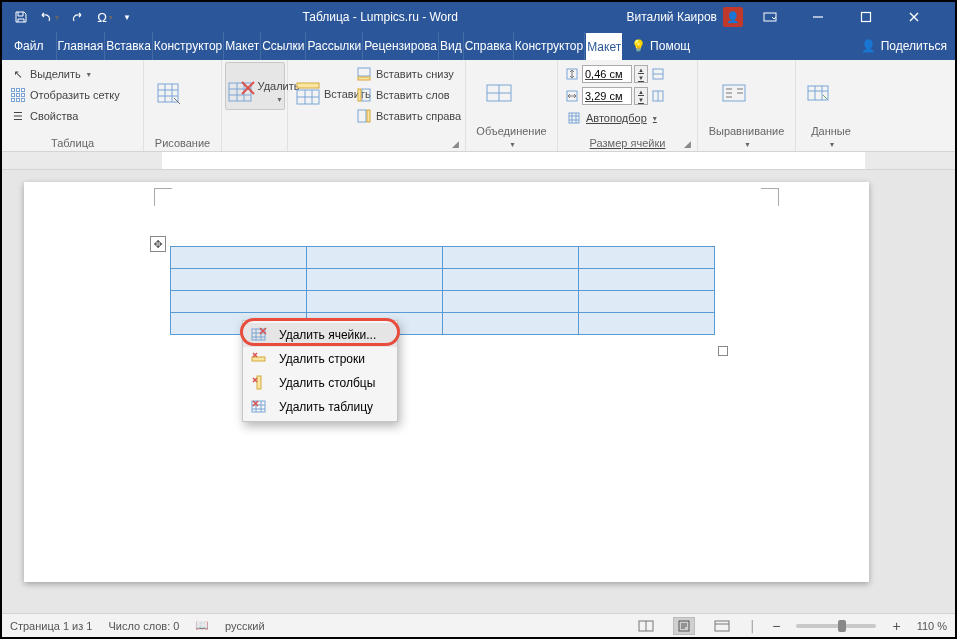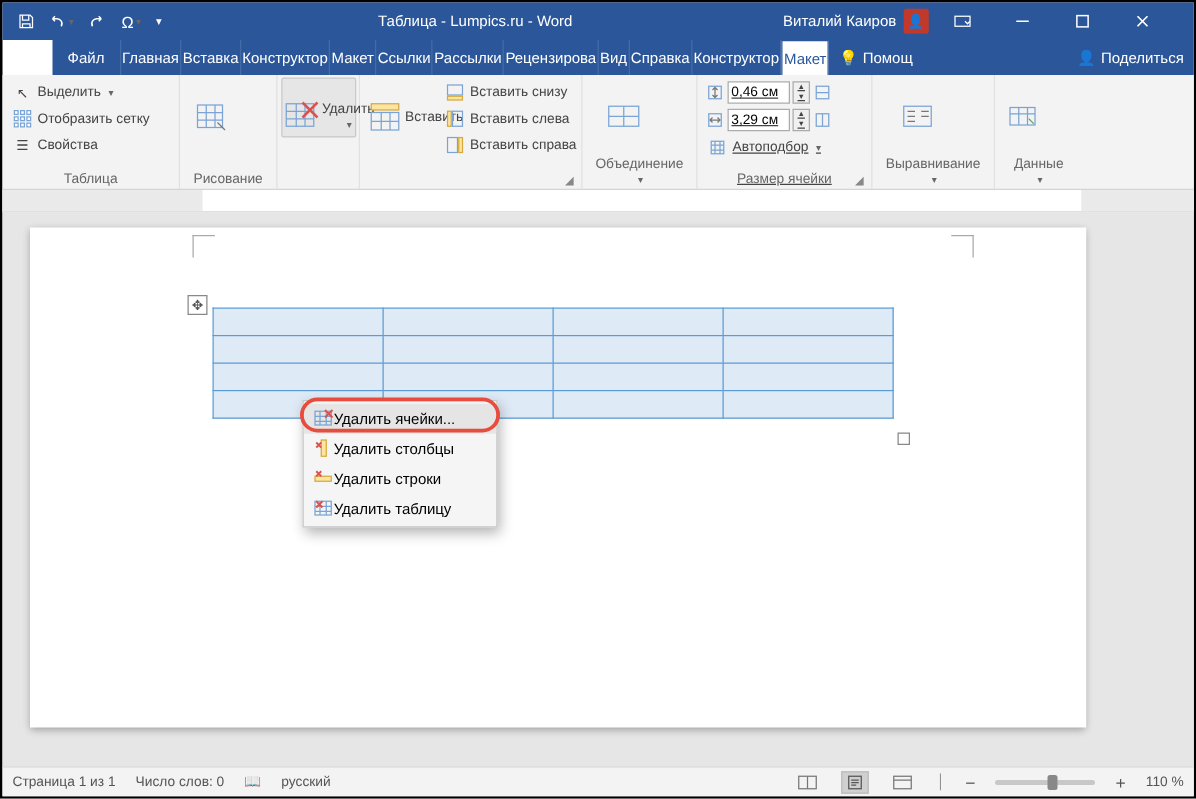--- a/index.html
+++ b/index.html
@@ -7,21 +7,21 @@
 .window { width: 957px; height: 639px; border: 2px solid #000; display: flex; flex-direction: column; background:#fff;}
 .titlebar { height: 30px; background: #2b579a; color: #fff; display: flex; align-items: center; font-size: 12px; }
 .titlebar .qat { display: flex; align-items: center; padding-left: 6px; gap: 2px; }
 .qat-btn { width: 26px; height: 26px; display:flex; align-items:center; justify-content:center; color:#fff; }
 .qat-btn svg { stroke:#fff; fill:none; }
 .titlebar .title { flex: 1; text-align: center; }
 .titlebar .user { display:flex; align-items:center; gap:6px; padding-right:20px;}
 .win-btn { width:42px; height:30px; display:flex; align-items:center; justify-content:center; color:#fff; }
 .win-btn svg { stroke:#fff; fill:none; }
 .avatar { width:20px; height:20px; background:#c0392b; border-radius:2px; display:flex; align-items:center; justify-content:center; font-size:11px;}
-.menubar { height: 28px; background:#2b579a; color:#fff; display:flex; align-items:stretch; font-size:12px;margin-left:40px; }
+.menubar { height: 28px; background:#2b579a; color:#fff; display:flex; align-items:stretch; font-size:12px; }
 .menubar .tab { padding: 0 1px; display:flex; align-items:center; border-right:1px solid rgba(255,255,255,0.12); white-space:nowrap; cursor:default;}
 .menubar .tab.file { padding: 0 12px;}
 .menubar .tab.active { background:#fff; color:#2b579a; border:1px solid #2b579a; border-bottom:none;}
 .menubar .spacer { flex:1;}
 .menubar .right-item { display:flex; align-items:center; gap:4px; padding:0 8px;}
 .ribbon { height: 92px; background: #f3f3f3; border-bottom:1px solid #d4d4d4; display:flex; position:relative; font-size:11px; color:#444;}
 .group { border-right:1px solid #e1e1e1; padding: 4px 6px 2px 6px; display:flex; flex-direction:column; }
 .group-body { flex:1; display:flex; align-items:flex-start; gap:4px;}
 .group-label { text-align:center; font-size:11px; color:#666; padding-top:2px; position:relative;}
 .group-label .launcher { position:absolute; right:0; bottom:0; font-size:9px; color:#888;}
@@ -47,21 +47,21 @@
 .resize-handle { position:absolute; left:694px; top:164px; width:10px; height:10px; border:1px solid #888; background:#fff;}
 .tbl { position:absolute; left:146px; top:64px; border-collapse:collapse;}
 .tbl td { border:1px solid #5b9bd5; background:#deeaf6; width:136px; height:22px;}
 .statusbar { height:24px; background:#f3f3f3; border-top:1px solid #d4d4d4; display:flex; align-items:center; font-size:11px; color:#555; padding:0 8px; gap:16px;}
 .statusbar .spacer{flex:1;}
 .statusbar .viewbtn { width:22px; height:18px; display:flex; align-items:center; justify-content:center; border:1px solid transparent;}
 .statusbar .viewbtn.active { background:#d0d0d0; border-color:#bbb;}
 .zoom-slider { width:80px; height:4px; background:#c8c8c8; position:relative; border-radius:2px;}
 .zoom-slider .thumb { position:absolute; left:42px; top:-4px; width:8px; height:12px; background:#888; border-radius:2px;}
 .dropdown { position:absolute; left:240px; top:150px; width:156px; background:#f5f5f5; border:1px solid #c6c6c6; box-shadow:2px 4px 10px rgba(0,0,0,0.3); z-index:50; font-size:12px; padding:2px 0;}
-.dropdown .ditem { display:flex; align-items:center; gap:0; height:24px; padding:0 8px;}
+.dropdown .ditem { display:flex; align-items:center; gap:12px; height:24px; padding:0 8px;}
 .dropdown .ditem.hover { background:#e5e5e5;}
 .dropdown .dicon { width:16px; height:16px; display:flex; align-items:center; justify-content:center;}
 .highlight-oval { position:absolute; left:238px; top:148px; width:160px; height:28px; border:3px solid #e74c3c; border-radius:14px; z-index:60; pointer-events:none;}
 .ic-small{width:16px;height:16px;display:inline-flex;align-items:center;justify-content:center;}
 .grid-icon { width:14px; height:14px; display:grid; grid-template-columns:repeat(3,1fr); grid-template-rows:repeat(3,1fr); gap:1px;}
 .grid-icon div { background:#fff; border:1px solid #7aa4d6;}
 .arrow-down{font-size:8px; color:#666; margin-left:2px;}
 svg{display:block;}
 </style>
 </head>
@@ -229,21 +229,21 @@
               </span>
               <span>Вставить снизу</span>
             </div>
           <div class="item">
               <span class="ic-small">
                 <svg width="14" height="14" viewBox="0 0 14 14">
                   <rect x="5" y="1" width="8" height="12" fill="none" stroke="#7aa4d6"></rect>
                   <rect x="1" y="1" width="3" height="12" fill="#fbe5a3" stroke="#d6a93c"></rect>
                 </svg>
               </span>
-              <span>Вставить слева</span>
+              <span>Вставить слов</span>
             </div>
           <div class="item">
               <span class="ic-small">
                 <svg width="14" height="14" viewBox="0 0 14 14">
                   <rect x="1" y="1" width="8" height="12" fill="none" stroke="#7aa4d6"></rect>
                   <rect x="10" y="1" width="3" height="12" fill="#fbe5a3" stroke="#d6a93c"></rect>
                 </svg>
               </span>
               <span>Вставить справа</span>
             </div>
@@ -403,34 +403,34 @@
               <rect x="1" y="2" width="13" height="11" fill="none" stroke="#7aa4d6"></rect>
               <path d="M1 6h13M1 10h13M5 2v11M10 2v11" stroke="#7aa4d6"></path>
               <path d="M9 1l6 6M15 1l-6 6" stroke="#d9534f" stroke-width="1.5"></path>
             </svg>
           </span>
         <span>Удалить ячейки...</span>
       </div>
       <div class="ditem">
         <span class="dicon">
             <svg width="16" height="16" viewBox="0 0 16 16">
+              <rect x="1" y="6" width="13" height="4" fill="#fbe5a3" stroke="#d6a93c"></rect>
+              <path d="M2 2l4 4M6 2l-4 4" stroke="#d9534f" stroke-width="1.5"></path>
+            </svg>
+          </span>
+        <span>Удалить строки</span>
+      </div>
+      <div class="ditem">
+        <span class="dicon">
+            <svg width="16" height="16" viewBox="0 0 16 16">
               <rect x="6" y="1" width="4" height="13" fill="#fbe5a3" stroke="#d6a93c"></rect>
               <path d="M2 3l4 4M6 3l-4 4" stroke="#d9534f" stroke-width="1.5"></path>
             </svg>
           </span>
         <span>Удалить столбцы</span>
-      </div>
-      <div class="ditem">
-        <span class="dicon">
-            <svg width="16" height="16" viewBox="0 0 16 16">
-              <rect x="1" y="6" width="13" height="4" fill="#fbe5a3" stroke="#d6a93c"></rect>
-              <path d="M2 2l4 4M6 2l-4 4" stroke="#d9534f" stroke-width="1.5"></path>
-            </svg>
-          </span>
-        <span>Удалить строки</span>
       </div>
       <div class="ditem">
         <span class="dicon">
             <svg width="16" height="16" viewBox="0 0 16 16">
               <rect x="1" y="2" width="13" height="11" fill="none" stroke="#7aa4d6"></rect>
               <path d="M1 6h13M1 10h13M5 2v11M10 2v11" stroke="#7aa4d6"></path>
               <path d="M2 2l5 5M7 2l-5 5" stroke="#d9534f" stroke-width="1.5"></path>
             </svg>
           </span>
         <span>Удалить таблицу</span>

